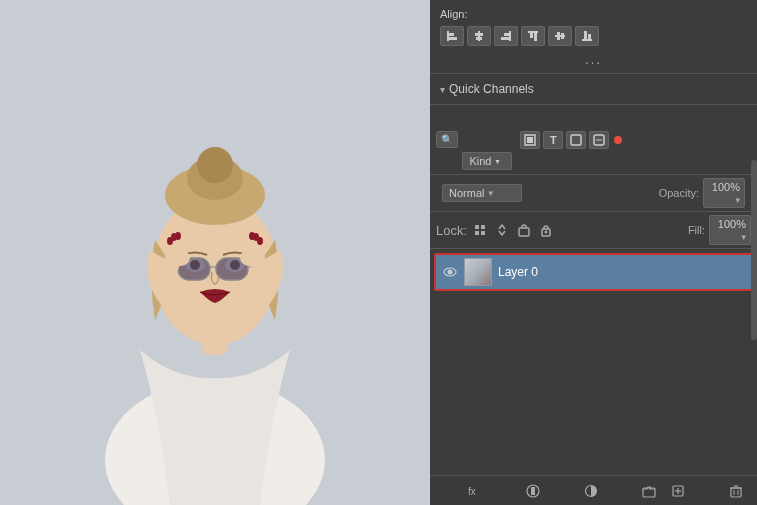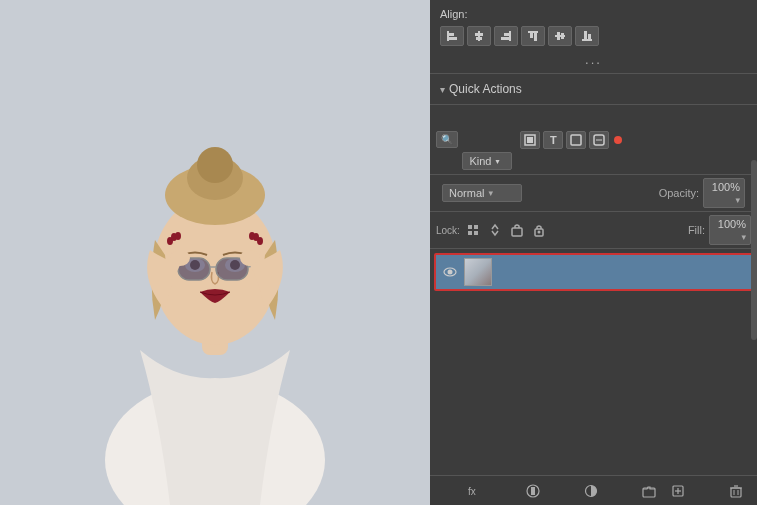--- a/index.html
+++ b/index.html
@@ -259,21 +259,21 @@
     
     .lock-fill-row {
       display: flex;
       align-items: center;
       padding: 3px 6px;
       gap: 4px;
       border-bottom: 1px solid #555;
     }
 
     .lock-label {
-      font-size: 10px;
+      font-size: 13px;
       color: #aaa;
     }
 
     .lock-icons {
       display: flex;
       gap: 4px;
       align-items: center;
     }
 
     .lock-icon-btn {
@@ -517,21 +517,21 @@
       </div>
     </div>
     <div class="align-more">
       <span>...</span>
     </div>
   </div>
 
   <div class="quick-actions-section">
     <div class="quick-actions-header">
       <span class="collapse-arrow">▾</span>
-      <span>Quick Actions</span>
+      <span>Quick Channels</span>
     </div>
   </div>
 
   <div class="layers-panel">
 
 
     <div class="layers-toolbar">
       <div class="search-kind">
         <span class="search-icon-small">🔍</span>
       </div>
@@ -622,20 +622,21 @@
       <div class="layer-row selected">
         <div class="layer-visibility">
           <svg width="14" height="10" viewBox="0 0 14 10">
             <ellipse cx="7" cy="5" rx="6" ry="4" fill="none" stroke="#ccc" stroke-width="1.2"></ellipse>
             <circle cx="7" cy="5" r="2.5" fill="#ccc"></circle>
           </svg>
         </div>
         <div class="layer-thumb">
           <div class="layer-thumb-inner"></div>
         </div>
+        <span class="layer-name">Layer 0</span>
       </div>
     </div>
 
     <div class="layers-bottom">
       <div class="bottom-icon-btn" title="Add layer style">
         <svg width="14" height="14" viewBox="0 0 14 14">
             <text x="0" y="11" font-size="10" fill="#aaa">fx</text>
           </svg>
       </div>
       <div class="bottom-icon-btn" title="Add layer mask">

